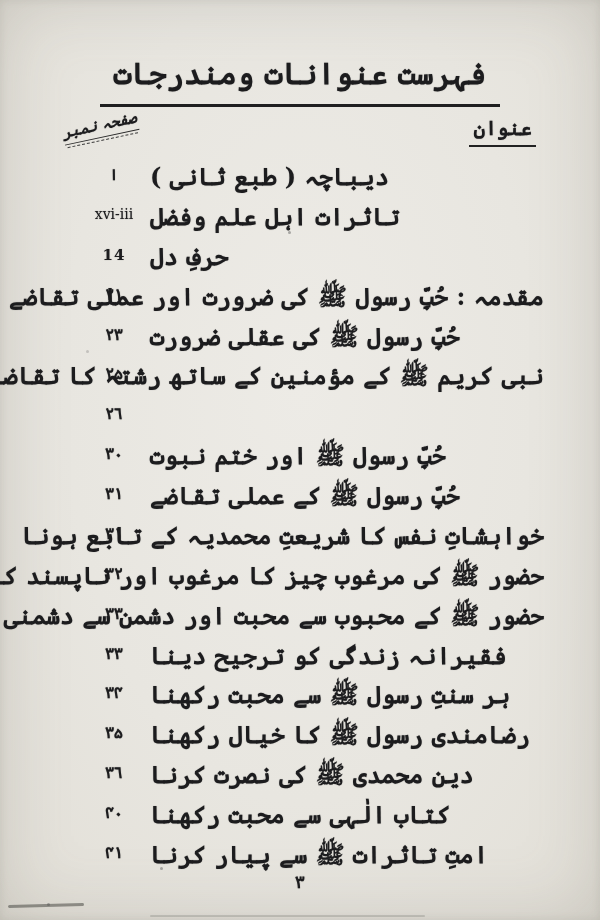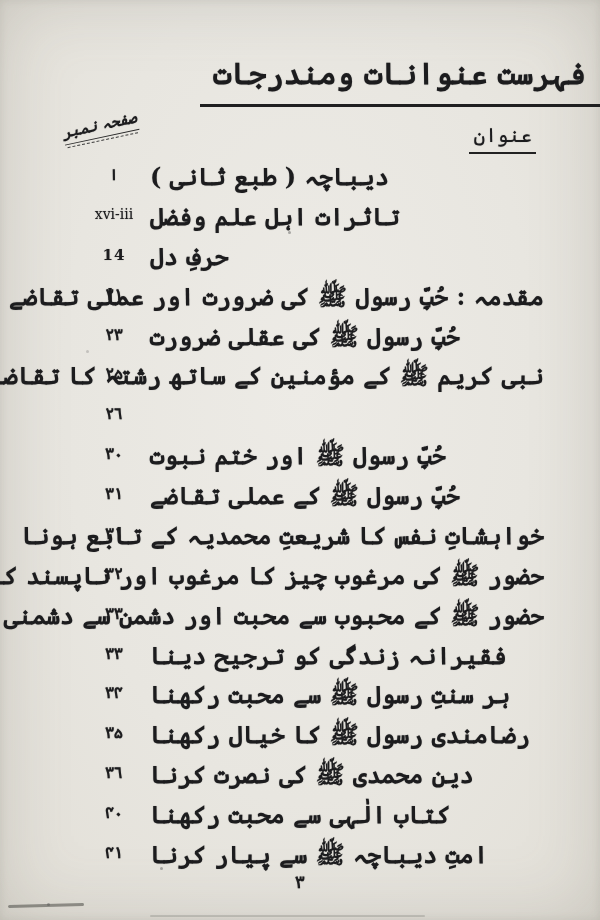--- a/index.html
+++ b/index.html
@@ -11,21 +11,21 @@
   .paper {
     position: relative;
     width: 600px; height: 920px;
     background: radial-gradient(ellipse at 50% 42%, #edebe6 0%, #e8e6e0 55%, #e2dfd7 100%);
     box-shadow: inset 0 0 70px rgba(110,105,95,.22), inset 0 0 8px rgba(110,105,95,.15);
     color: #1c1c1e;
   }
   
   .title-wrap {
     position: absolute; top: 56px; left: 0; right: 0;
-    text-align: right;
+    text-align: center;
   }
   .title-wrap .title {
     display: inline-block;
     direction: rtl;
     font-size: 30px;
     font-weight: bold;
     padding: 0 14px 13px 14px;
     border-bottom: 3px solid #1f1f20;
     min-width: 250px;
     text-shadow: 0 0 1px rgba(25,25,25,.4);
@@ -39,23 +39,23 @@
     padding-bottom: 3px;
     border-bottom: 1.5px solid #2a2a2a;
     text-shadow: 0 0 1px rgba(25,25,25,.35);
   }
   .col-head-page::after {
     content: "";
     position: absolute; left: 2px; right: 2px; bottom: -4px;
     border-bottom: 1px dashed #3c3c3c;
   }
   .col-head-title {
-    position: absolute; right: 64px; top: 123px;
+    position: absolute; right: 64px; top: 116px;
     direction: rtl;
-    font-size: 20px; font-weight: normal;
+    font-size: 20px; font-weight: bold;
     padding: 0 4px 5px 4px;
     border-bottom: 2px solid #222;
     text-shadow: 0 0 1px rgba(25,25,25,.4);
   }
   
   .entries {
     position: absolute; top: 160px; left: 0; right: 56px;
     height: 712px;
     display: flex; flex-direction: column;
     justify-content: space-between;
@@ -174,21 +174,21 @@
       <div class="row">
         <span class="pg">۳۶</span>
         <span class="ttl">دین محمدی ﷺ کی نصرت کرنا</span>
       </div>
       <div class="row">
         <span class="pg">۴۰</span>
         <span class="ttl">کتاب الٰہی سے محبت رکھنا</span>
       </div>
       <div class="row">
         <span class="pg">۴۱</span>
-        <span class="ttl">امتِ دیباچہ ﷺ سے پیار کرنا</span>
+        <span class="ttl">امتِ تاثرات ﷺ سے پیار کرنا</span>
       </div>
     </div>
 
   <div class="footer-num">۳</div>
 
   <div class="smudge s1"></div>
   <div class="smudge s2"></div>
   <div class="dot d1"></div>
   <div class="dot d2"></div>
   <div class="dot d3"></div>

